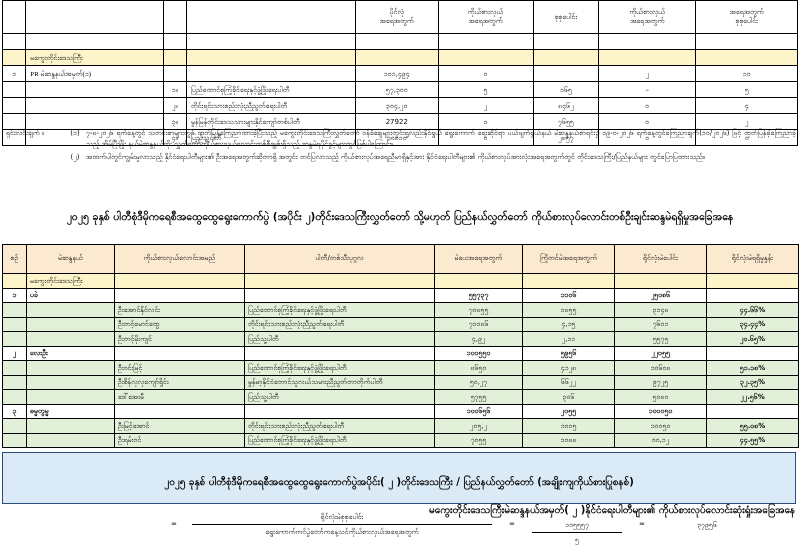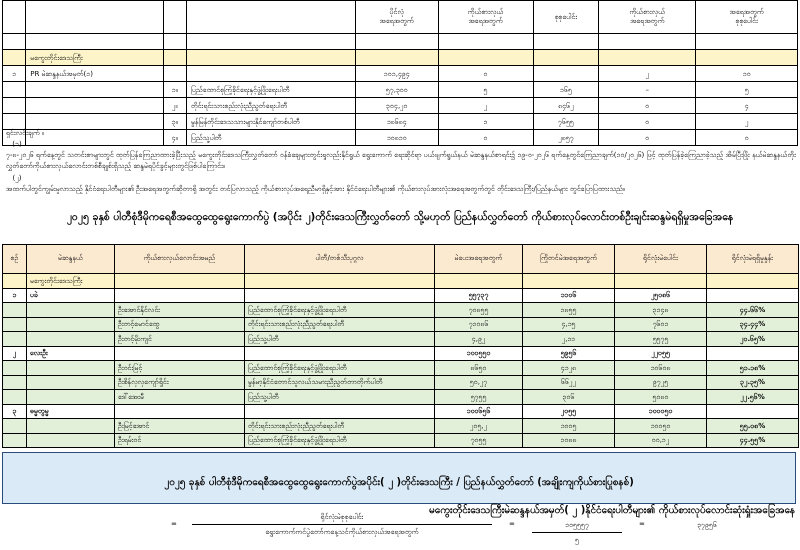--- a/index.html
+++ b/index.html
@@ -14,26 +14,26 @@
   .page{position:relative;width:800px;height:550px;}
 
   table{border-collapse:collapse;table-layout:fixed;padding-left:40px;}
   td,th{border:1px solid #000;padding:1px 2px;vertical-align:middle;font-weight:normal;}
 
   
   .t1{position:absolute;left:2px;top:0px;width:796px;}
   .t1 td{height:13px;font-size:7px;text-align:center;}
   .t1 .hdr{height:30px;font-size:7px;line-height:1.25;}
   .t1 .yellow{background:#fdf5c9;text-align:left;padding-left:4px;}
-  .t1 .lft{text-align:left;padding-left:4px;}
+  .t1 .lft{text-align:left;padding-left:4px;font-family:Liberation Serif, serif;}
   .t1 .ctr{text-align:center;}
 
   
   .notes{position:absolute;left:6px;top:128px;width:790px;font-size:7px;line-height:1.55;}
-  .notes .row{display:flex;margin-bottom:2px;flex-direction:column;}
+  .notes .row{display:flex;margin-bottom:2px;}
   .notes .lbl{width:58px;flex:none;}
   .notes .num{width:22px;flex:none;text-align:center;}
   .notes .txt{flex:1;text-align:justify;}
 
   
   .head1{position:absolute;left:0;top:210px;width:800px;text-align:center;font-size:10.5px;font-weight:bold;}
 
   
   .t2{position:absolute;left:2px;top:244px;width:796px;}
   .t2 td{height:11.5px;font-size:7px;}
@@ -143,21 +143,21 @@
       <td class="ctr">၂</td>
       <td class="ctr">၈၄၆၂</td>
       <td class="ctr">၀</td>
       <td class="ctr">၄</td>
     </tr>
     <tr>
       <td></td>
       <td></td>
       <td class="ctr">၃။</td>
       <td class="lft">မွန်မြန်တိုင်းဒေသသားများနိုင်ကျော်တစ်ပါတီ</td>
-      <td class="ctr">၁၈၆၈၄</td>
+      <td class="ctr">27922</td>
       <td class="ctr">၁</td>
       <td class="ctr">၇၆၅၅</td>
       <td class="ctr">၀</td>
       <td class="ctr">၂</td>
     </tr>
     <tr>
       <td></td>
       <td></td>
       <td class="ctr">၄။</td>
       <td class="lft">ပြည်သူ့ပါတီ</td>

